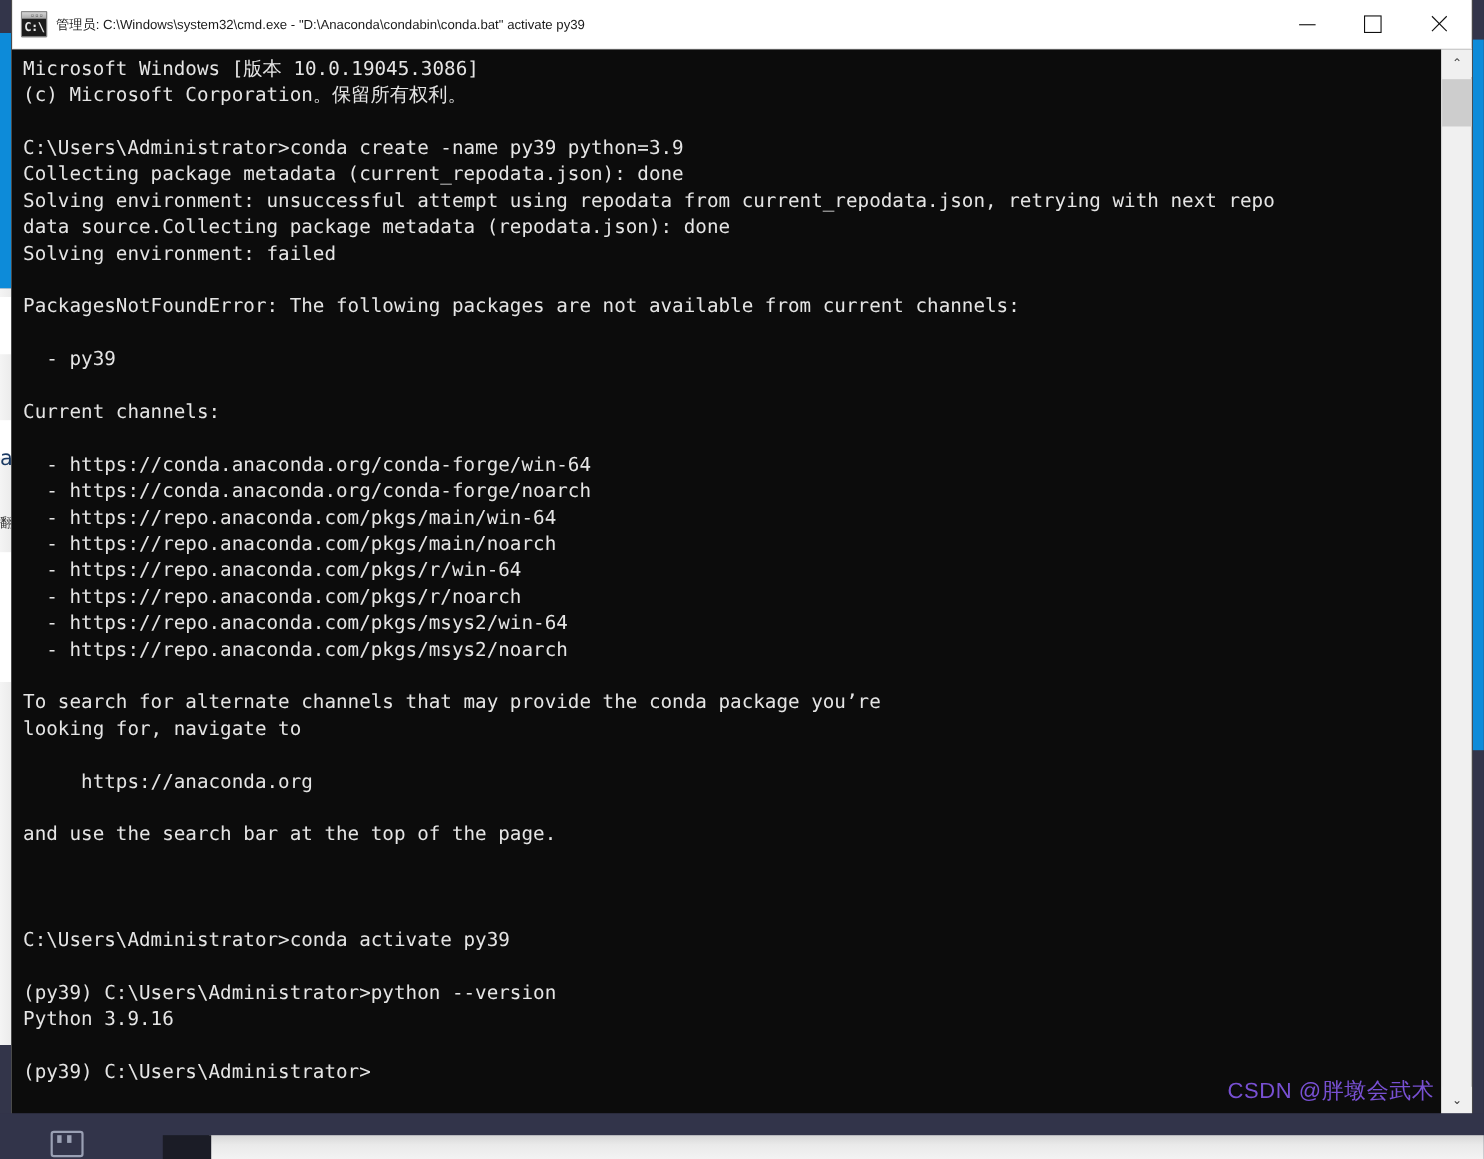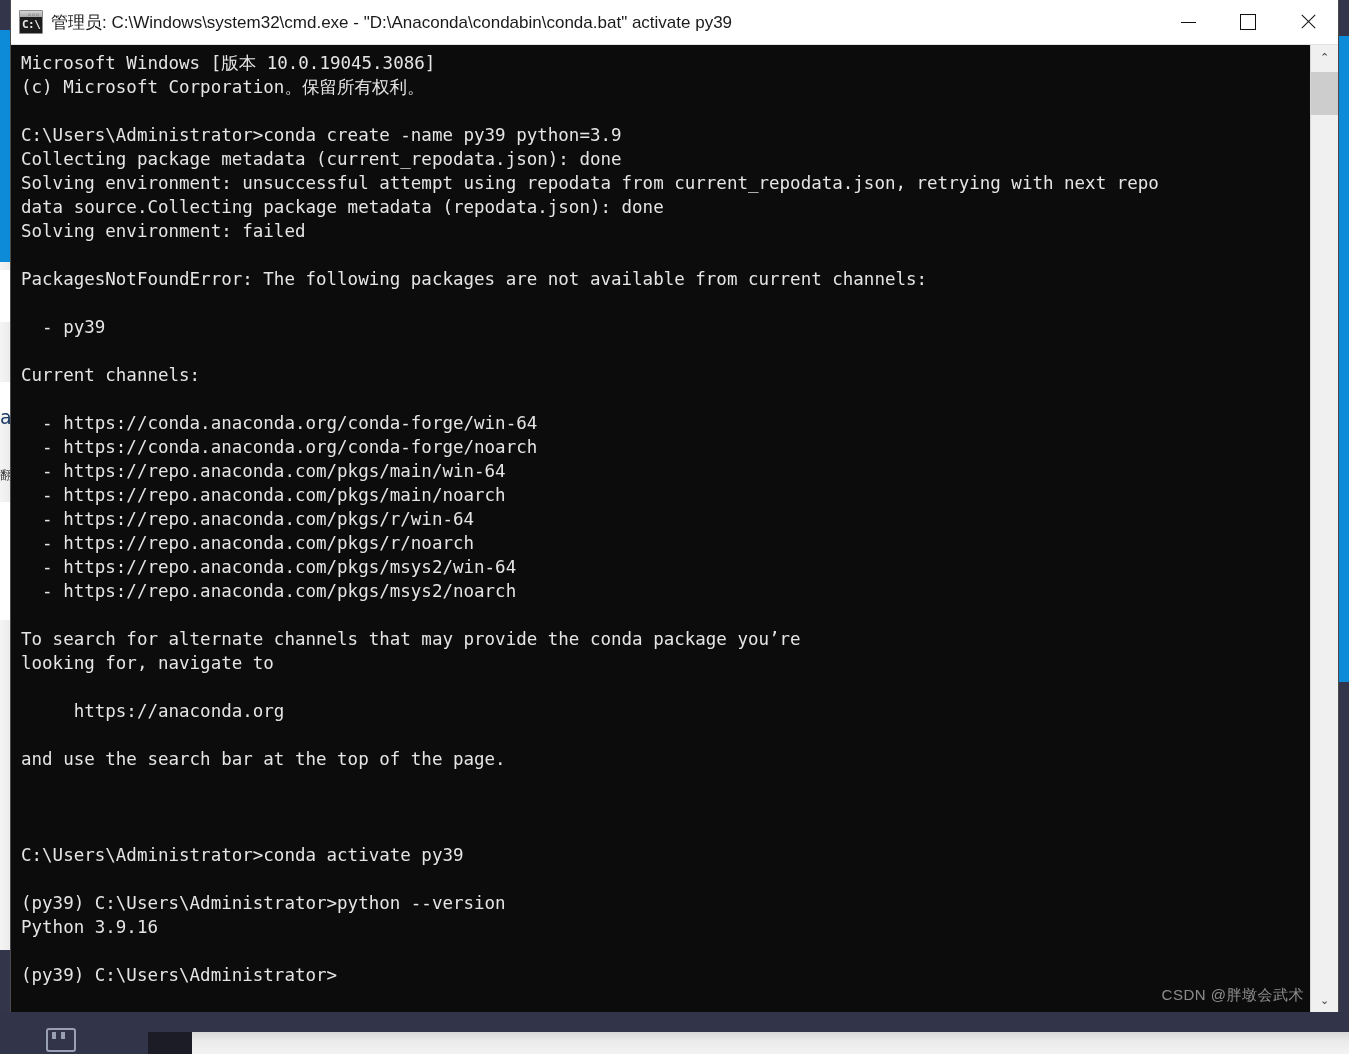--- a/index.html
+++ b/index.html
@@ -173,21 +173,21 @@
     top: 7px;
     font-family: "DejaVu Sans Mono", monospace;
     font-size: 11px;
     font-weight: bold;
     color: #e8e8e8;
     line-height: 13px;
     letter-spacing: -0.5px;
   }
   .tb-title {
     font-family: "Liberation Sans", sans-serif;
-    font-size: 17px;
+    font-size: 12px;
     color: #1a1a1a;
     white-space: nowrap;
     overflow: hidden;
     flex: 1 1 auto;
     letter-spacing: 0px;
   }
   .tb-buttons {
     display: flex;
     height: 44px;
     flex: none;
@@ -275,23 +275,23 @@
     width: 27px;
     height: 43px;
     background: #cdcdcd;
   }
 
   
   .watermark {
     position: absolute;
     right: 34px;
     bottom: 8px;
-    color: #a3a3a3;
+    color: #8b5cf6;
     font-family: "Liberation Sans", sans-serif;
-    font-size: 15px;
+    font-size: 20px;
     opacity: 0.85;
     white-space: nowrap;
     letter-spacing: 0.5px;
   }
 </style>
 </head>
 <body>
 
 <div class="desktop">
 

